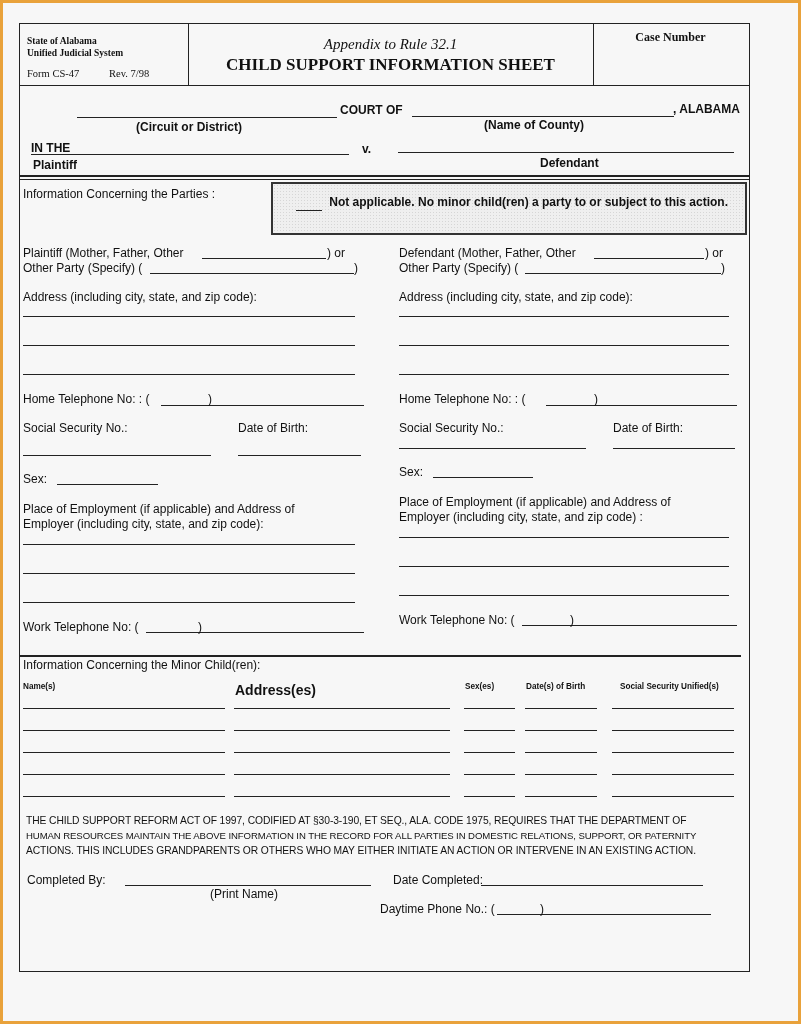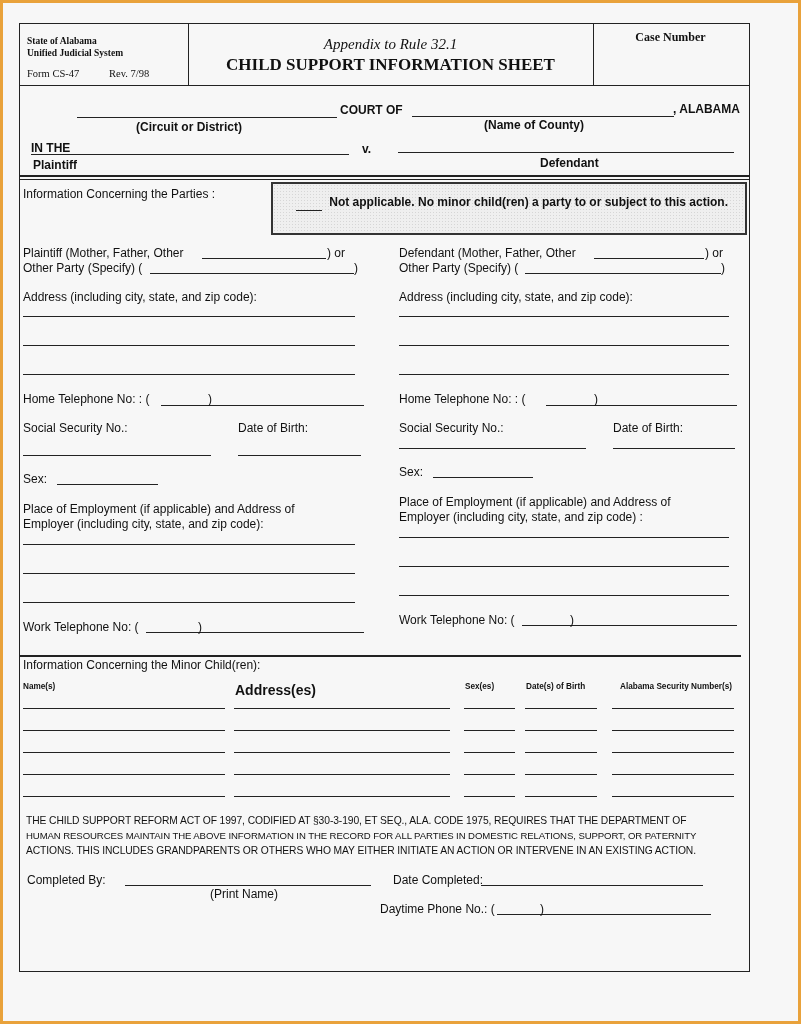--- a/index.html
+++ b/index.html
@@ -187,21 +187,21 @@
 
   <div class="hrule" style="left:19px; top:655px; width:722px; border-top-width:2.2px;"></div>
 </div>
 
 <div>
   <div class="abs t12" style="left:23px; top:658px;">Information Concerning the Minor Child(ren):</div>
   <div class="abs b" style="left:23px; top:682px; font-size:8.2px;">Name(s)</div>
   <div class="abs b" style="left:235px; top:682px; font-size:14px;">Address(es)</div>
   <div class="abs b" style="left:465px; top:682px; font-size:8.2px;">Sex(es)</div>
   <div class="abs b" style="left:526px; top:682px; font-size:8.2px;">Date(s) of Birth</div>
-  <div class="abs b" style="left:620px; top:682px; font-size:8.2px;">Alabama Security Number(s)</div>
+  <div class="abs b" style="left:620px; top:682px; font-size:8.2px;">Social Security Unified(s)</div>
   <div id="child-rows">
       <div>
         <div class="line" style="left: 23px; top: 708px; width: 202px;"></div>
         <input class="field" value="" style="left: 25px; top: 694px; width: 198px;">
         <div class="line" style="left: 234px; top: 708px; width: 216px;"></div>
         <input class="field" value="" style="left: 236px; top: 694px; width: 212px;">
         <div class="line" style="left: 464px; top: 708px; width: 51px;"></div>
         <input class="field" value="" style="left: 466px; top: 694px; width: 47px;">
         <div class="line" style="left: 525px; top: 708px; width: 72px;"></div>
         <input class="field" value="" style="left: 527px; top: 694px; width: 68px;">

